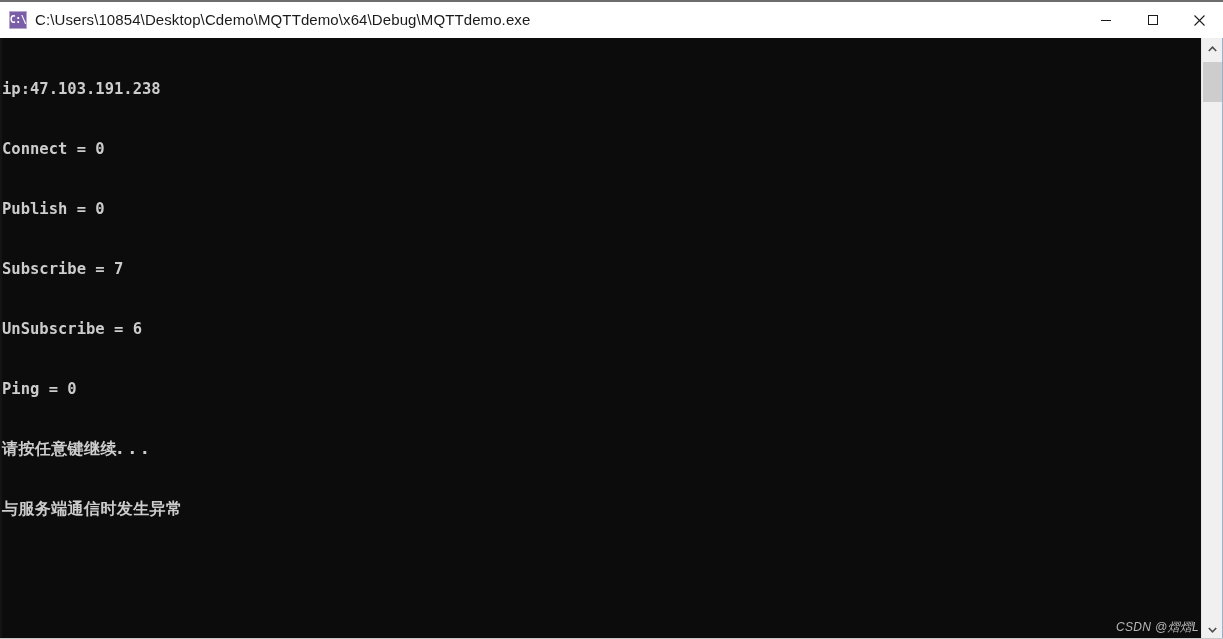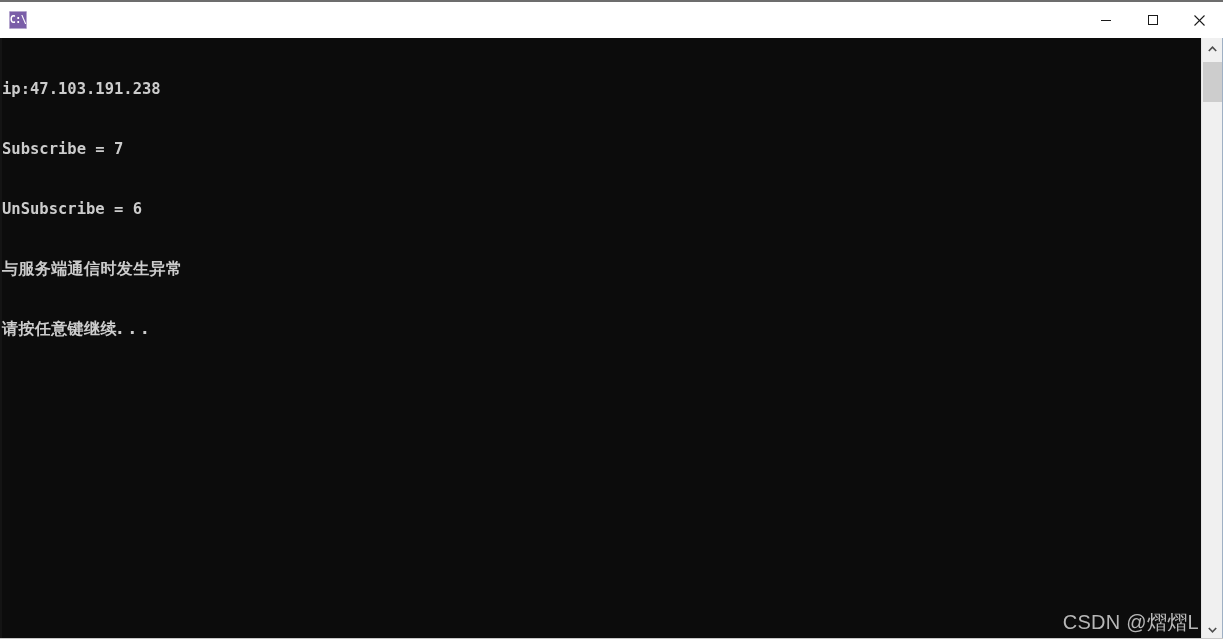--- a/index.html
+++ b/index.html
@@ -133,24 +133,25 @@
     font-size: 16px;
     letter-spacing: 0.4px;
   }
 
   
   #watermark {
     position: absolute;
     right: 24px;
     bottom: 5px;
     font-family: "Liberation Sans", sans-serif;
-    font-size: 20px;
+    font-size: 12px;
     color: #b7b7b7;
     white-space: nowrap;
     letter-spacing: 0.3px;
+    font-style: italic;
   }
 
   
   #scrollbar {
     position: absolute;
     right: 0;
     top: 36px;
     width: 22px;
     height: 603px;
     background: #f0f0f0;
@@ -200,20 +201,21 @@
 </style>
 </head>
 <body>
 
 <div id="app-window">
 
   <div id="title-bar">
     <div id="app-icon">
       <span class="glyph">C:\</span>
     </div>
+    <div id="title-text">C:\Users\10854\Desktop\Cdemo\MQTTdemo\x64\Debug\MQTTdemo.exe</div>
 
     <div id="window-controls">
       <div class="win-btn">
         <svg width="12" height="12" viewBox="0 0 12 12" aria-hidden="true">
           <line x1="1" y1="6.5" x2="11" y2="6.5" stroke="#1b1b1b" stroke-width="1"></line>
         </svg>
       </div>
       <div class="win-btn">
         <svg width="12" height="12" viewBox="0 0 12 12" aria-hidden="true">
           <rect x="1.5" y="1.5" width="9" height="9" fill="none" stroke="#1b1b1b" stroke-width="1"></rect>
@@ -226,24 +228,27 @@
         </svg>
       </div>
     </div>
   </div>
 
   <div id="console-area">
     <div id="console-left-edge"></div>
 
     <div id="console-text">
       <div class="line">ip:47.103.191.238</div>
+      <div class="line">Connect = 0</div>
+      <div class="line">Publish = 0</div>
       <div class="line">Subscribe = 7</div>
       <div class="line">UnSubscribe = 6</div>
+      <div class="line">Ping = 0</div>
+      <div class="line cjk">请按任意键继续. . .</div>
       <div class="line cjk">与服务端通信时发生异常</div>
-      <div class="line cjk">请按任意键继续. . .</div>
     </div>
 
     <div id="watermark">CSDN @熠熠L</div>
   </div>
 
   <div id="scrollbar">
     <div class="sb-arrow" id="sb-arrow-up">
       <svg width="9" height="6" viewBox="0 0 9 6" aria-hidden="true">
         <polyline points="0.8,5 4.5,1.2 8.2,5" fill="none" stroke="#4d4d4d" stroke-width="1.6"></polyline>
       </svg>

